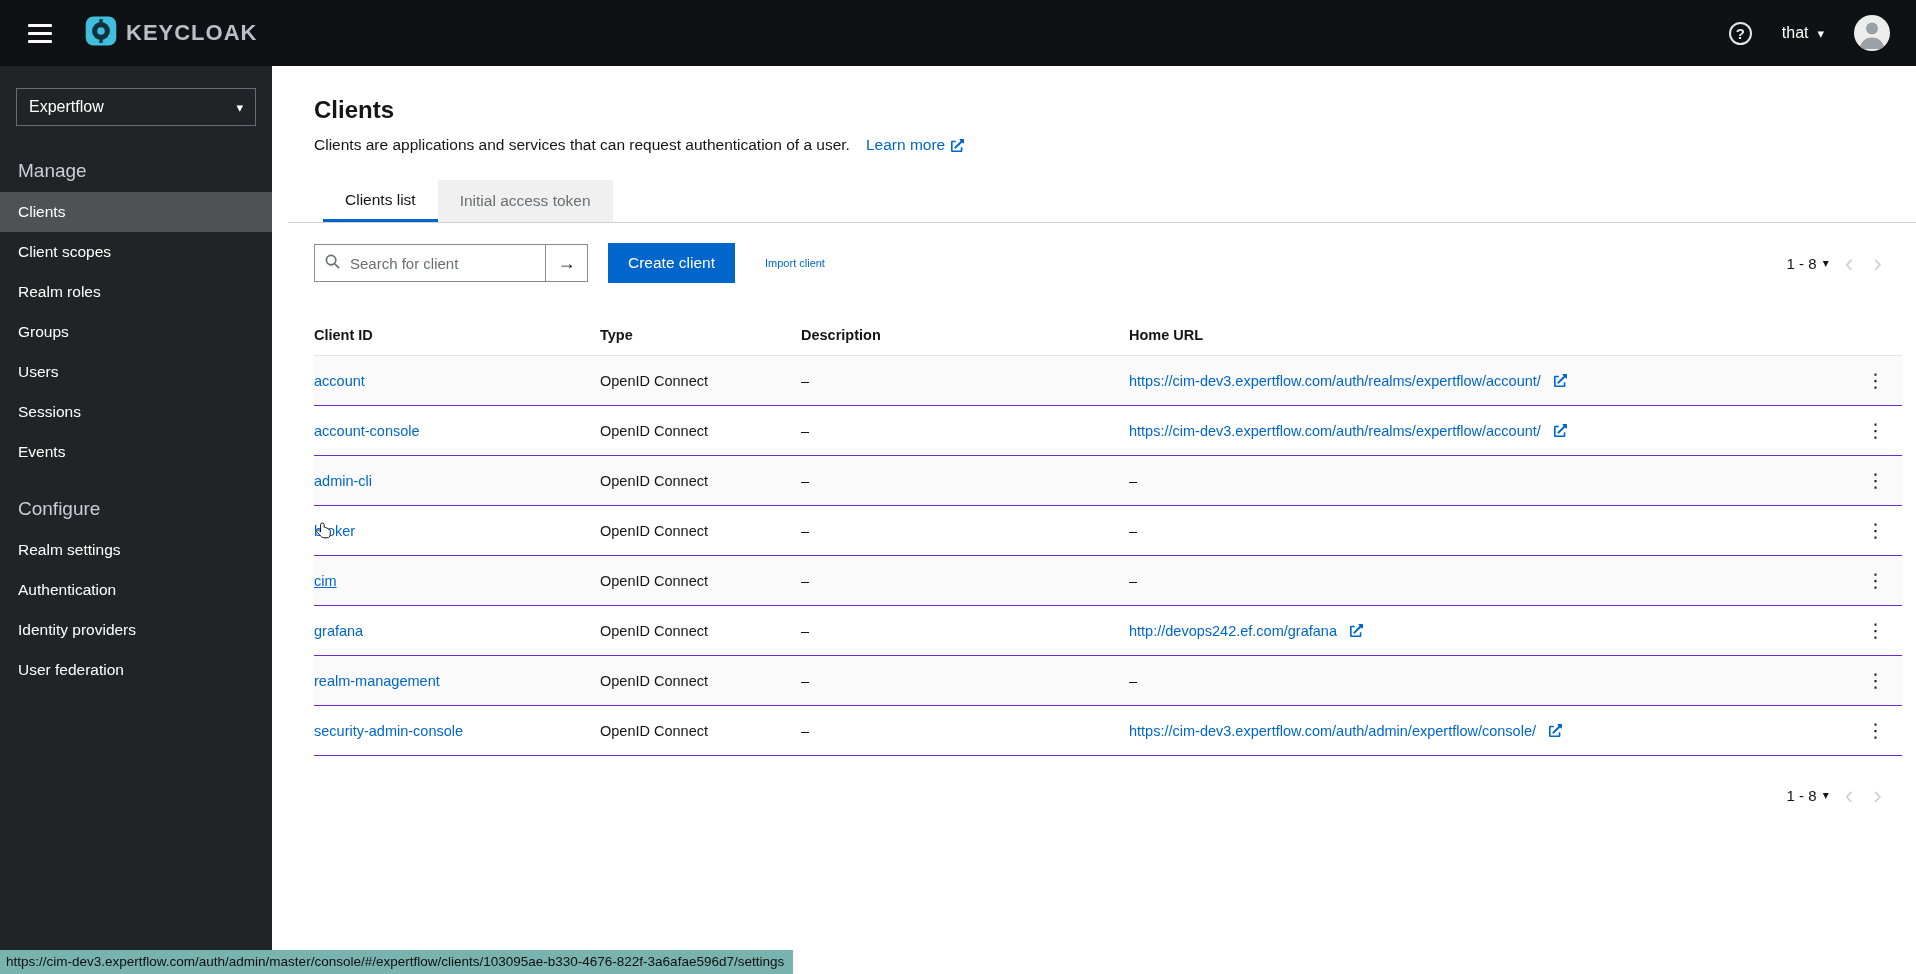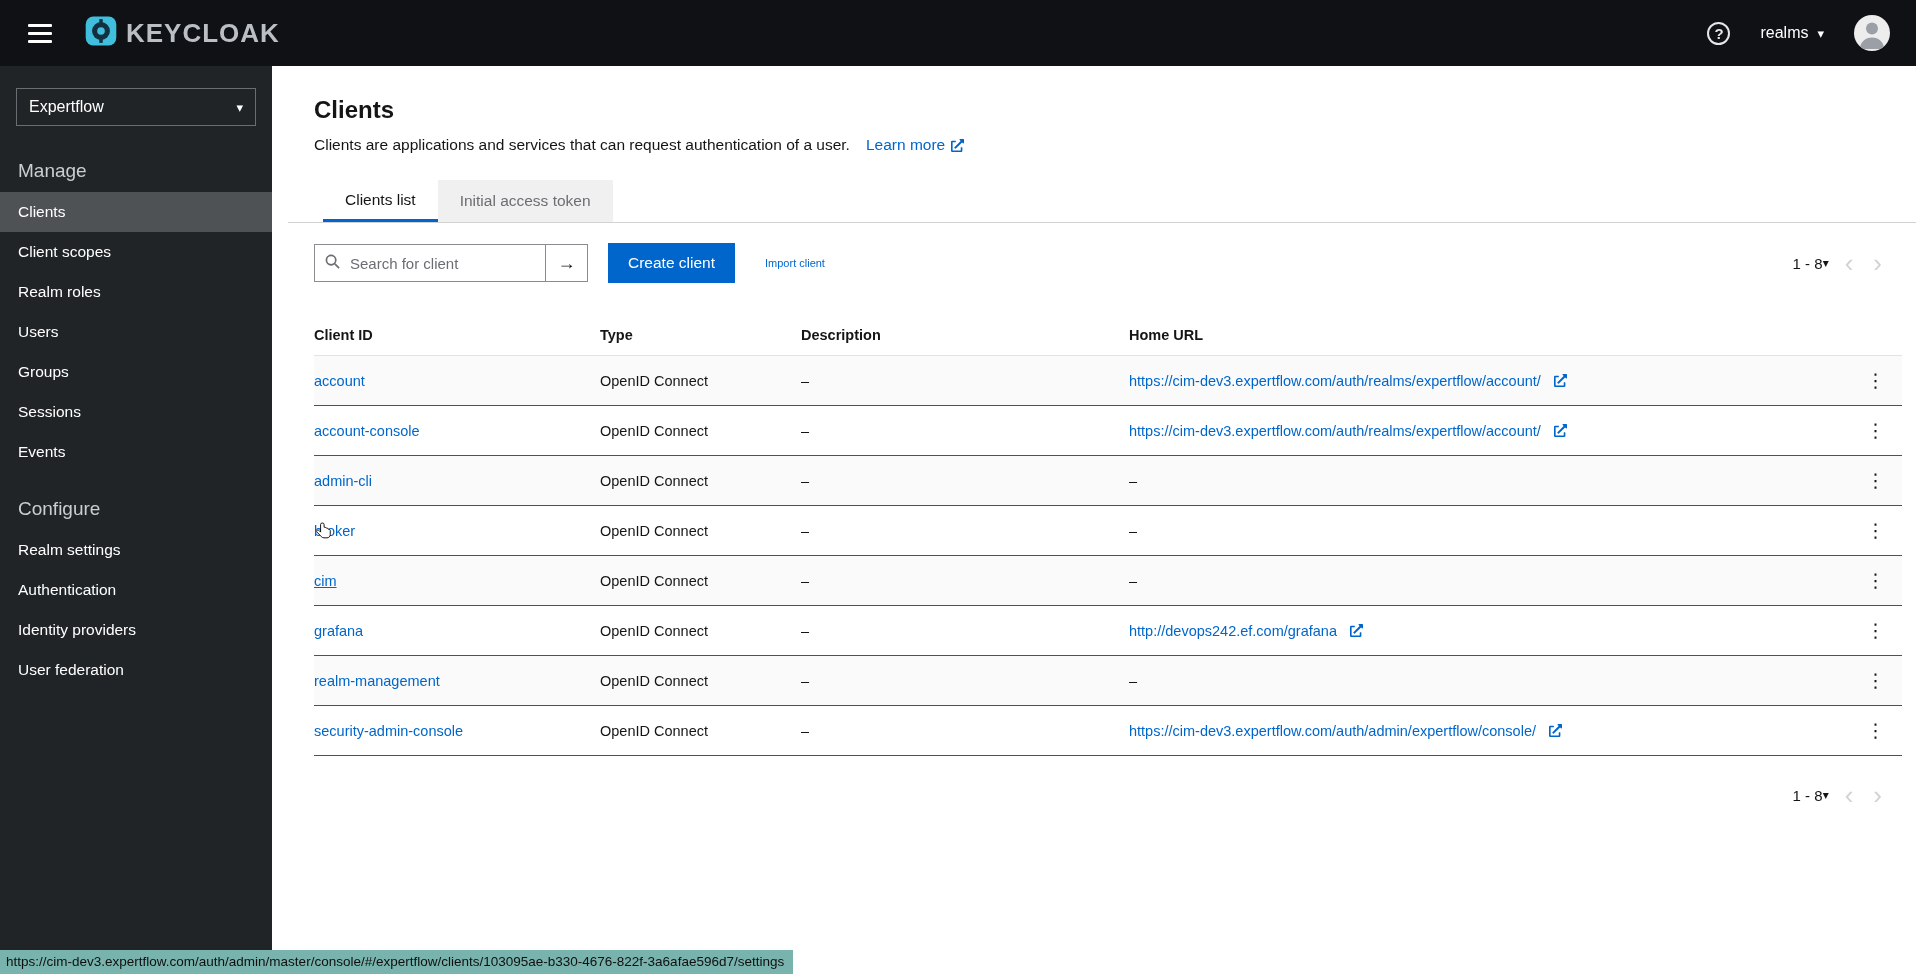--- a/index.html
+++ b/index.html
@@ -10,21 +10,21 @@
   }
 
   
   .masthead {
     position:absolute; top:0; left:0; right:0; height:66px;
     background:#0f1114; display:flex; align-items:center; z-index:5;
   }
   .hamburger { margin-left:22px; padding:6px; cursor:pointer; background:none; border:none; }
   .hamburger .bar { display:block; width:24px; height:3px; background:#ffffff; margin:5px 0; border-radius:1px; }
   .brand { display:flex; align-items:center; margin-left:26px; gap:8px; }
-  .brand-text { color:#b9bfc5; font-size:26px; font-weight:bold; letter-spacing:1px; }
+  .brand-text { color:#b9bfc5; font-size:22px; font-weight:bold; letter-spacing:1px; }
   .mast-right { margin-left:auto; display:flex; align-items:center; gap:30px; margin-right:26px; }
   .help-circle {
     width:23px; height:23px; border:2px solid #e6e6e6; border-radius:50%;
     color:#e6e6e6; font-size:15px; font-weight:bold; display:flex; align-items:center; justify-content:center;
     cursor:pointer; background:none;
   }
   .user-menu { display:flex; align-items:center; gap:9px; color:#ffffff; font-size:16px; cursor:pointer; }
   .user-menu .caret { font-size:13px; color:#ffffff; }
   .avatar { width:36px; height:36px; border-radius:50%; background:#ededed; overflow:hidden; display:flex; align-items:flex-end; justify-content:center; cursor:pointer; }
 
@@ -70,21 +70,21 @@
     width:42px; height:38px; border:1px solid #8a8d90; border-left:none; background:#ffffff;
     font-size:18px; color:#151515; cursor:pointer; display:flex; align-items:center; justify-content:center;
   }
   .btn-primary {
     margin-left:20px; background:#0066cc; color:#ffffff; border:none; height:40px;
     padding:0 20px; font-size:15.5px; cursor:pointer; font-family:"Liberation Sans", sans-serif;
   }
   .import-link { margin-left:30px; font-size:11px; }
 
   .pagination { display:flex; align-items:center; }
-  .page-range { display:flex; align-items:center; gap:0; background:none; border:none; font-size:15px; color:#151515; cursor:pointer; font-family:"Liberation Sans", sans-serif; }
+  .page-range { display:flex; align-items:center; gap:6px; background:none; border:none; font-size:15px; color:#151515; cursor:pointer; font-family:"Liberation Sans", sans-serif; }
   .page-range .caret { font-size:12px; color:#151515; }
   .page-nav { background:none; border:none; font-size:26px; color:#d2d2d2; cursor:pointer; padding:0 10px; line-height:1; }
   .toolbar .pagination { margin-left:auto; }
   .toolbar .page-nav:first-of-type { margin-left:28px; }
 
   
   .table-wrap { margin:10px 14px 0 26px; }
   table { border-collapse:collapse; table-layout:fixed; width:100%; font-size:14.5px; }
   th { text-align:left; font-weight:700; color:#151515; padding:14px 12px 12px 0; border-bottom:1px solid #e3e3e3; }
   td { padding:11px 12px 11px 0; border-bottom:1px solid #6d28d9; vertical-align:middle; }
@@ -126,21 +126,21 @@
         <rect x="18" y="28" width="4" height="6" fill="#12303f"></rect>
       </svg>
     </span>
     <span class="brand-text">KEYCLOAK</span>
   </div>
   <div class="mast-right">
     <button class="help-circle">
       <span>?</span>
     </button>
     <div class="user-menu">
-      <span>realms</span>
+      <span>that</span>
       <span class="caret">▾</span>
     </div>
     <div class="avatar">
       <svg width="36" height="36" viewBox="0 0 36 36">
         <circle cx="18" cy="13.5" r="6" fill="#9aa0a5"></circle>
         <path d="M6 34c0-7 5.4-11.5 12-11.5S30 27 30 34z" fill="#9aa0a5"></path>
       </svg>
     </div>
   </div>
 </header>
@@ -150,22 +150,22 @@
     <span>Expertflow</span>
     <span class="caret">▾</span>
   </button>
   <div>
   <div class="nav-section">
     <div class="nav-section-title">Manage</div>
     <ul class="nav-list">
           <li class="nav-item active">Clients</li>
           <li class="nav-item">Client scopes</li>
           <li class="nav-item">Realm roles</li>
+          <li class="nav-item">Groups</li>
           <li class="nav-item">Users</li>
-          <li class="nav-item">Groups</li>
           <li class="nav-item">Sessions</li>
           <li class="nav-item">Events</li>
         </ul>
   </div>
 
   <div class="nav-section">
     <div class="nav-section-title">Configure</div>
     <ul class="nav-list">
           <li class="nav-item">Realm settings</li>
           <li class="nav-item">Authentication</li>

